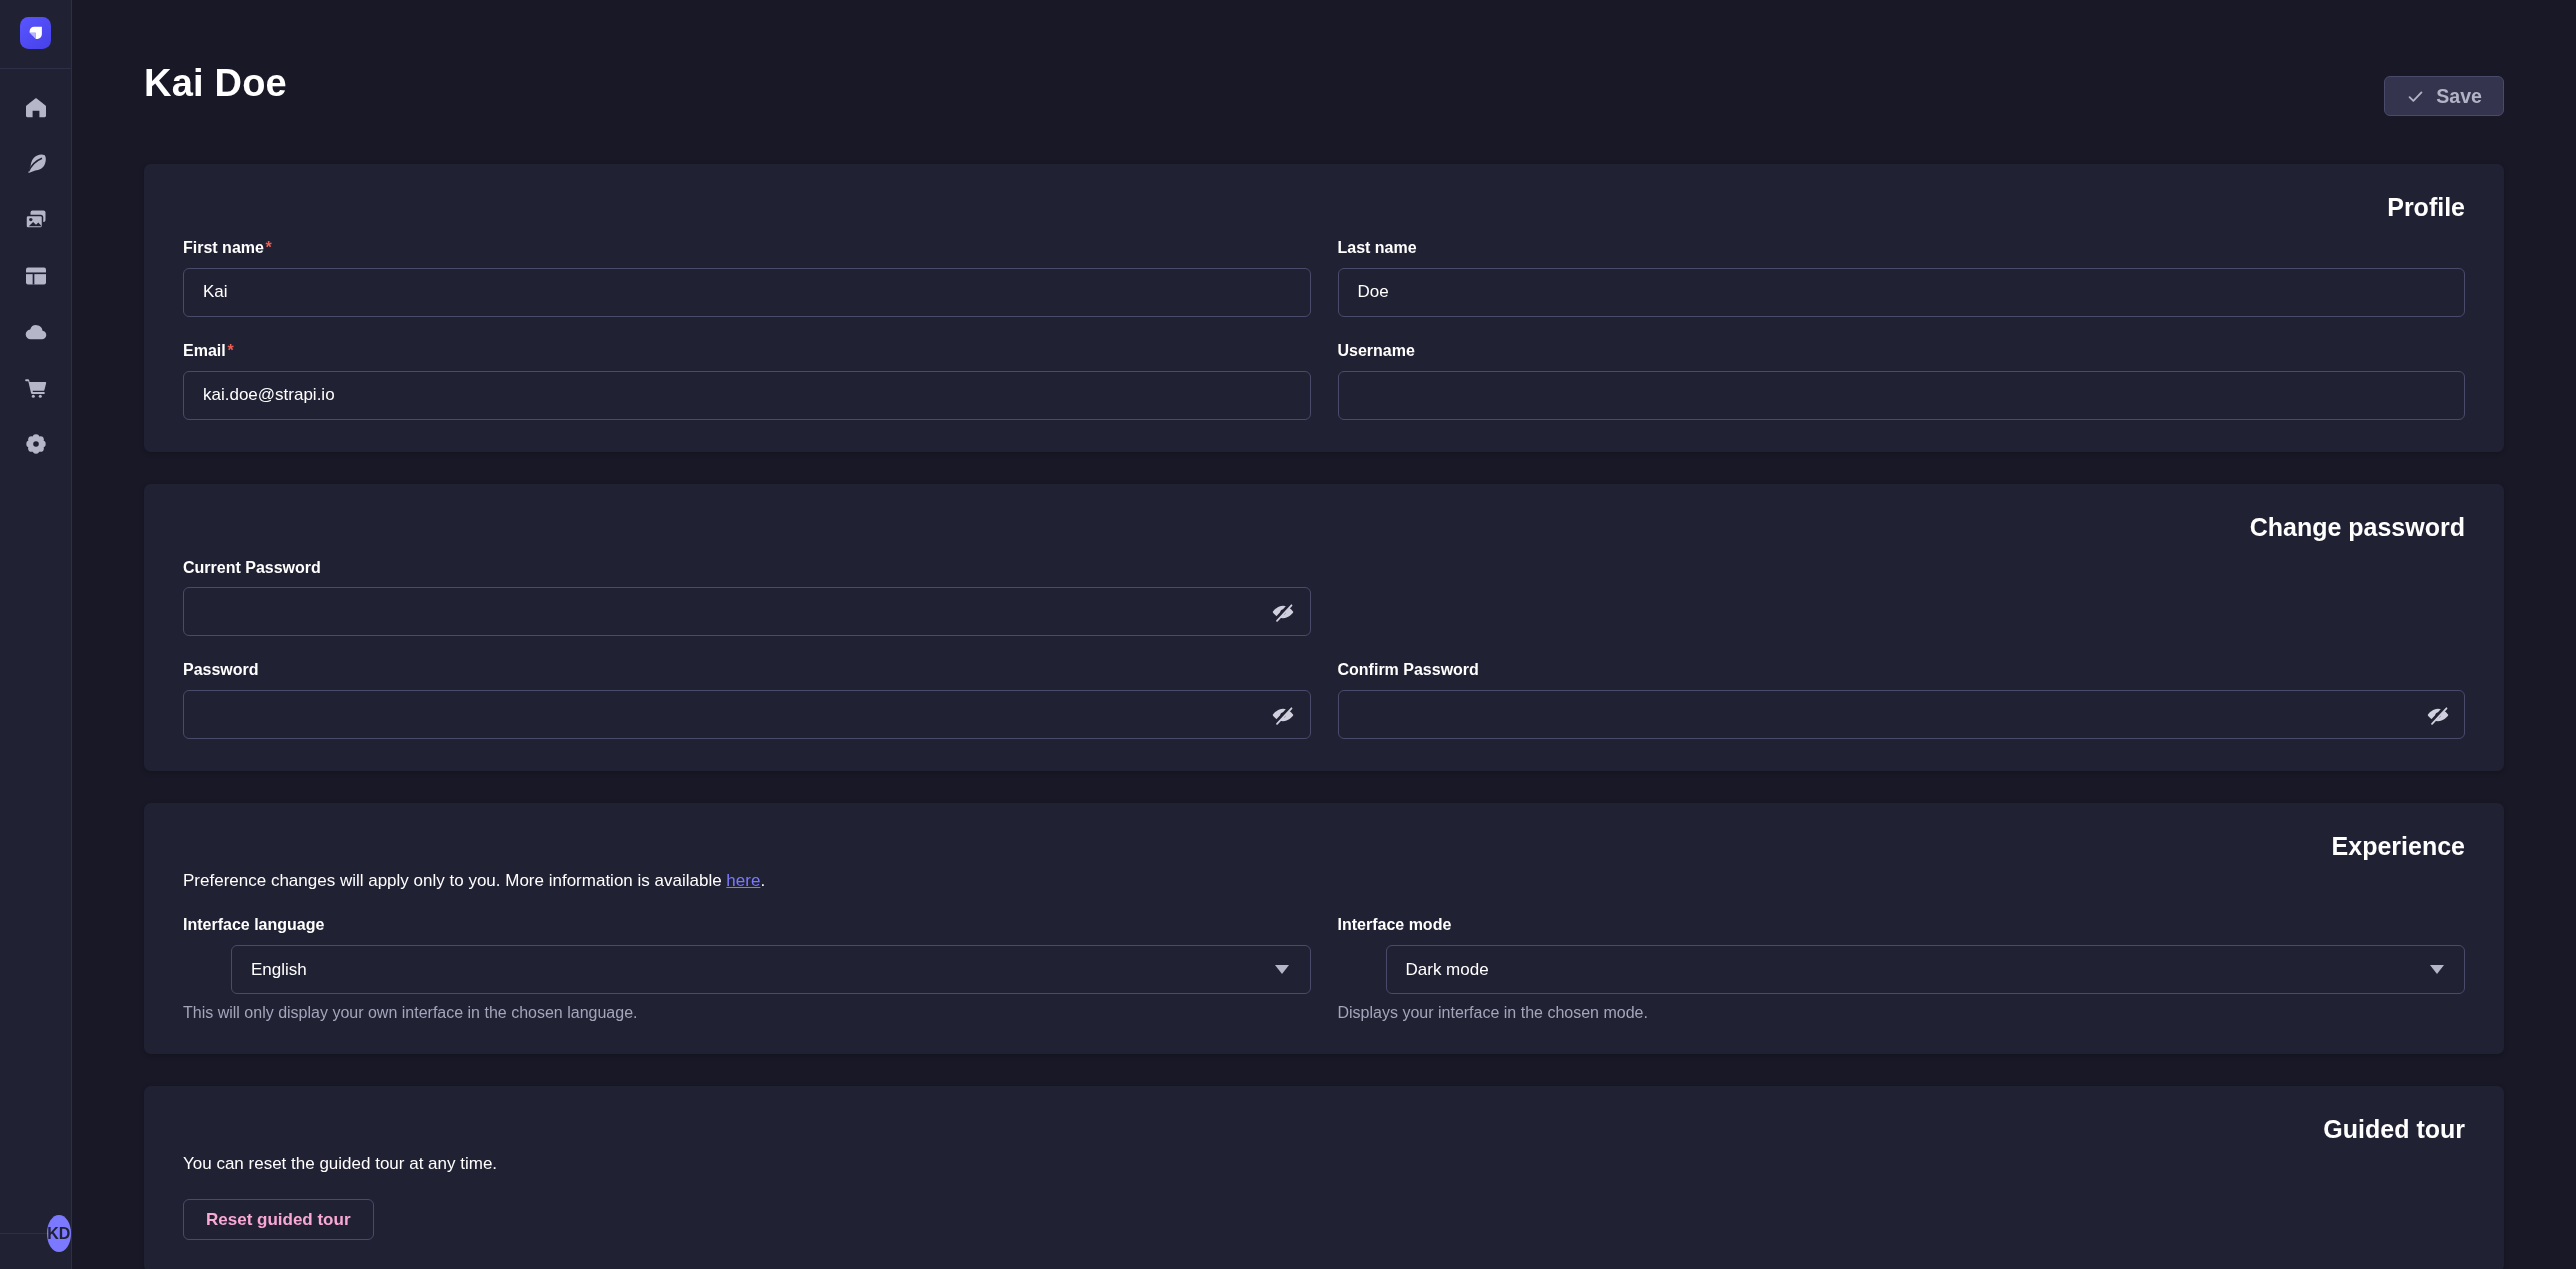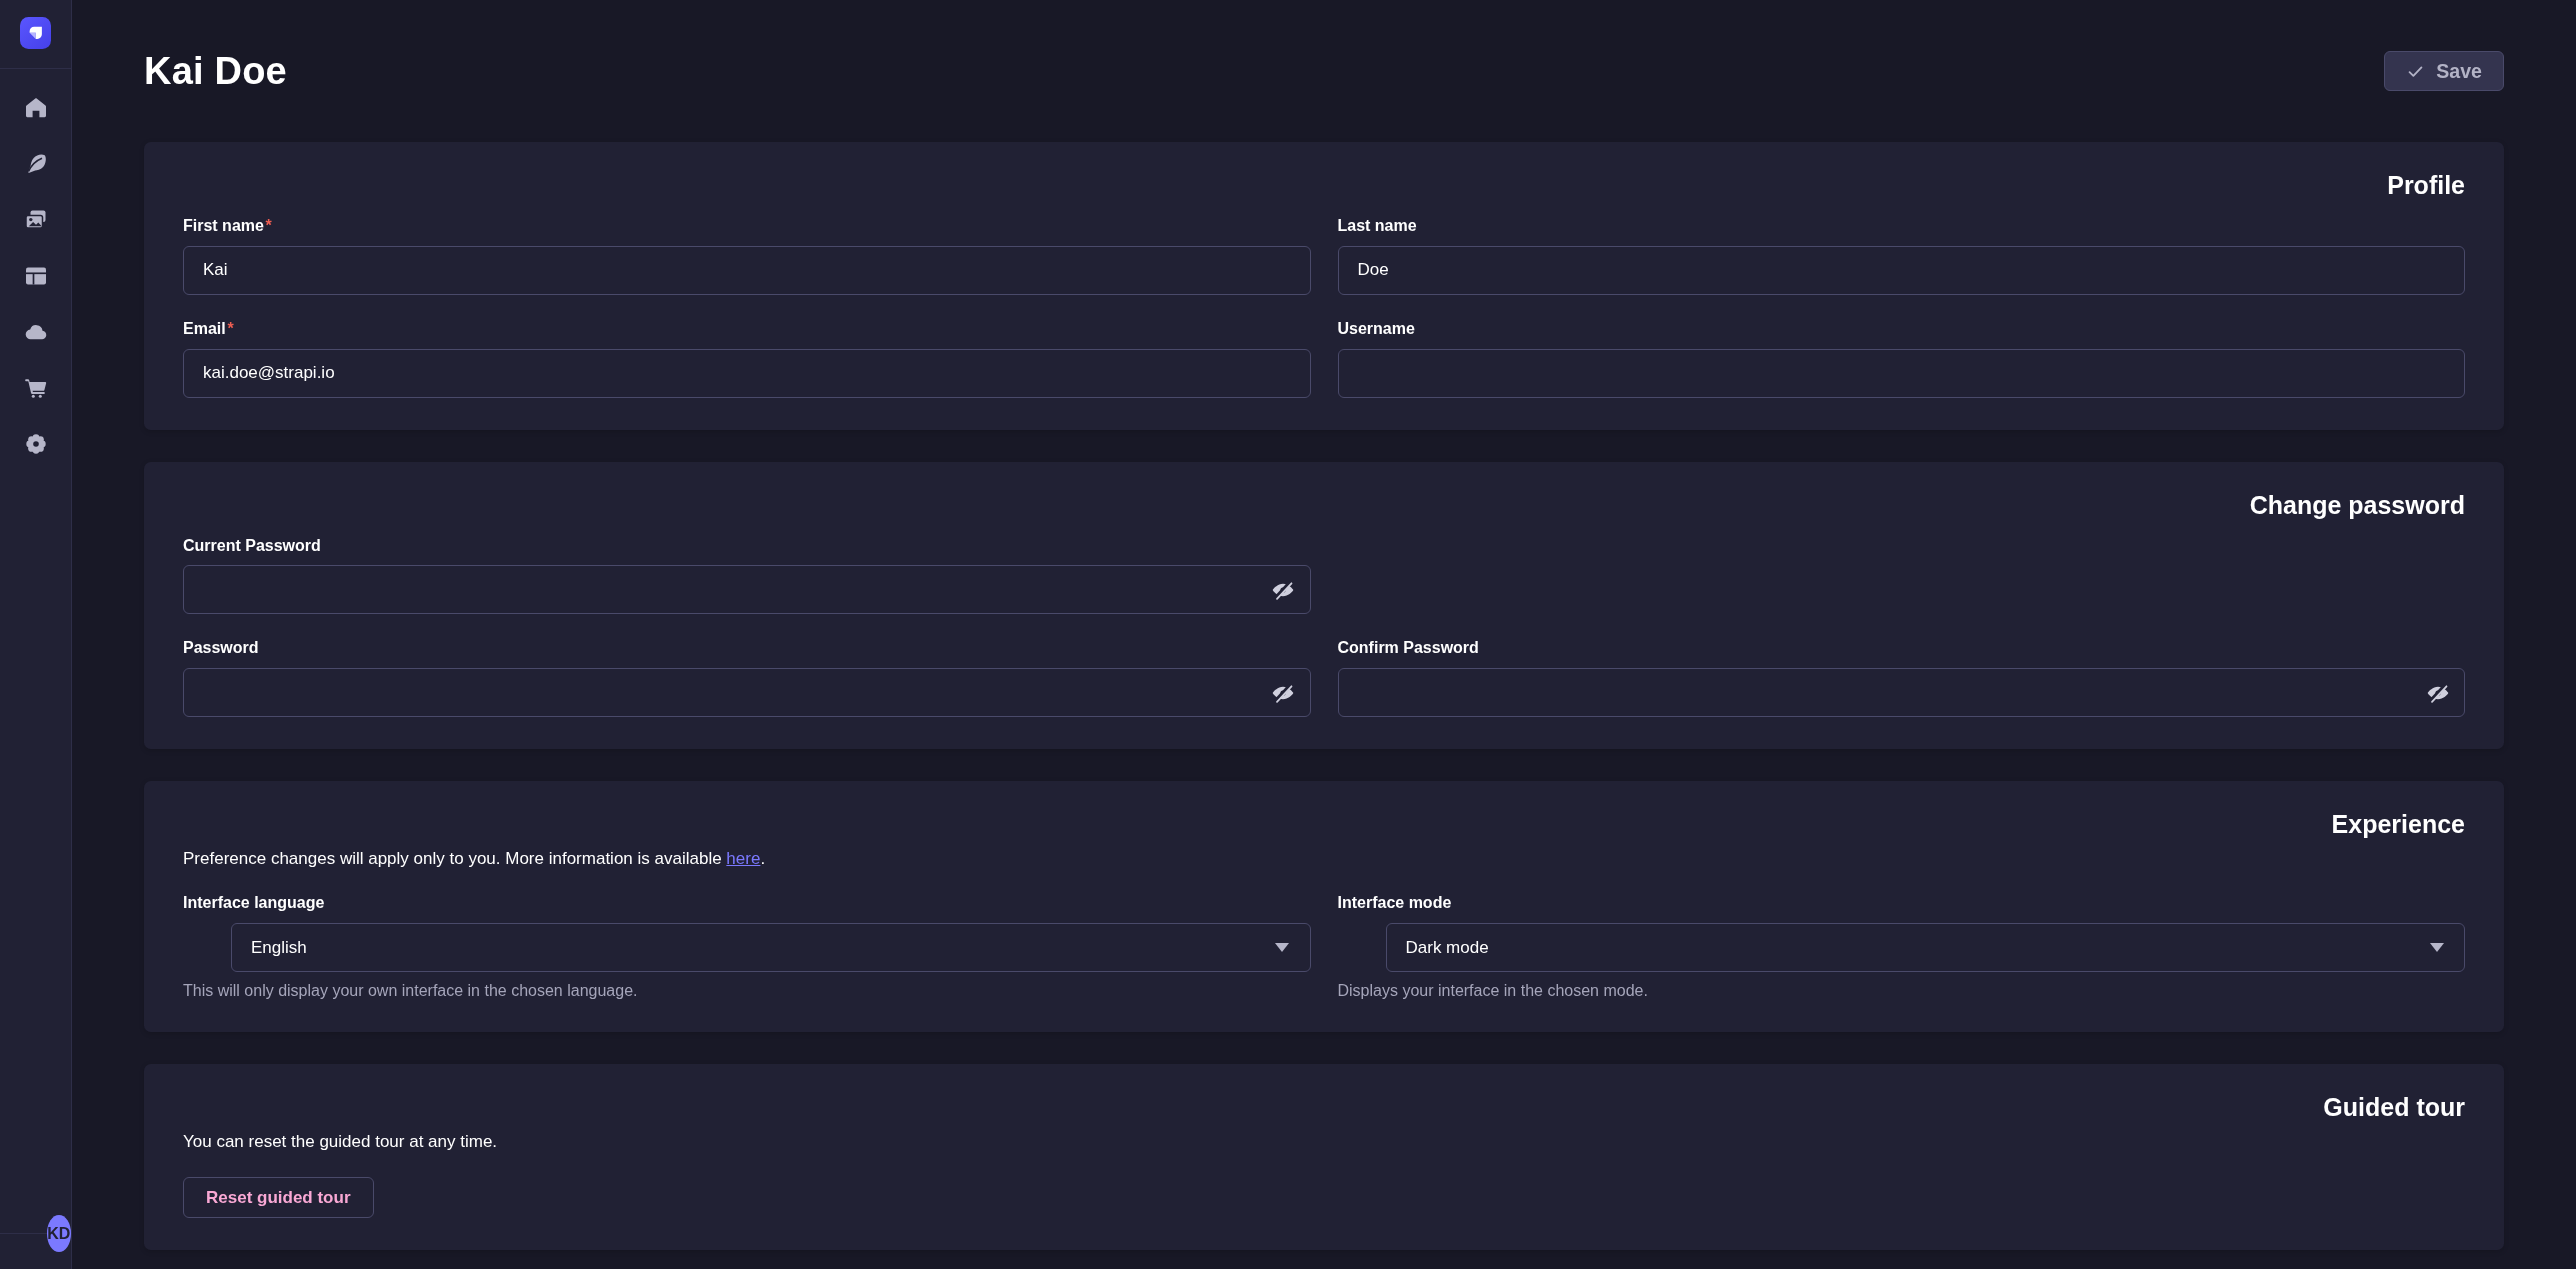--- a/index.html
+++ b/index.html
@@ -38,25 +38,25 @@
   .avatar {
     width: 37px; height: 37px; border-radius: 50%;
     background: #7b79ff; color: #212134;
     font-size: 16px; font-weight: 700;
     display: flex; align-items: center; justify-content: center;
     margin: 18px 0 17px 0; cursor: pointer; border: none;
     font-family: "Liberation Sans", sans-serif;
   }
 
   
-  .main { flex: 1; padding: 0 72px; overflow: hidden; }
+  .main { flex: 1; padding: 12px 72px; overflow: hidden; }
   .page-header { display: flex; justify-content: space-between; align-items: flex-start; margin-top: 48px; }
   h1 { font-size: 38px; font-weight: 700; line-height: 46px; letter-spacing: 0.2px; }
   .save-btn {
-    margin-top: 3px;
+    margin-top: 16px;
     height: 40px; padding: 0 21px;
     background: #34344f;
     border: 0.9px solid #4a4a6a; border-radius: 6px;
     color: #b3b3c6; font-size: 19.6px; font-weight: 600;
     display: flex; align-items: center; gap: 11px;
     cursor: pointer; font-family: "Liberation Sans", sans-serif;
   }
   .save-btn svg { width: 19px; height: 19px; }
 
   .card {

